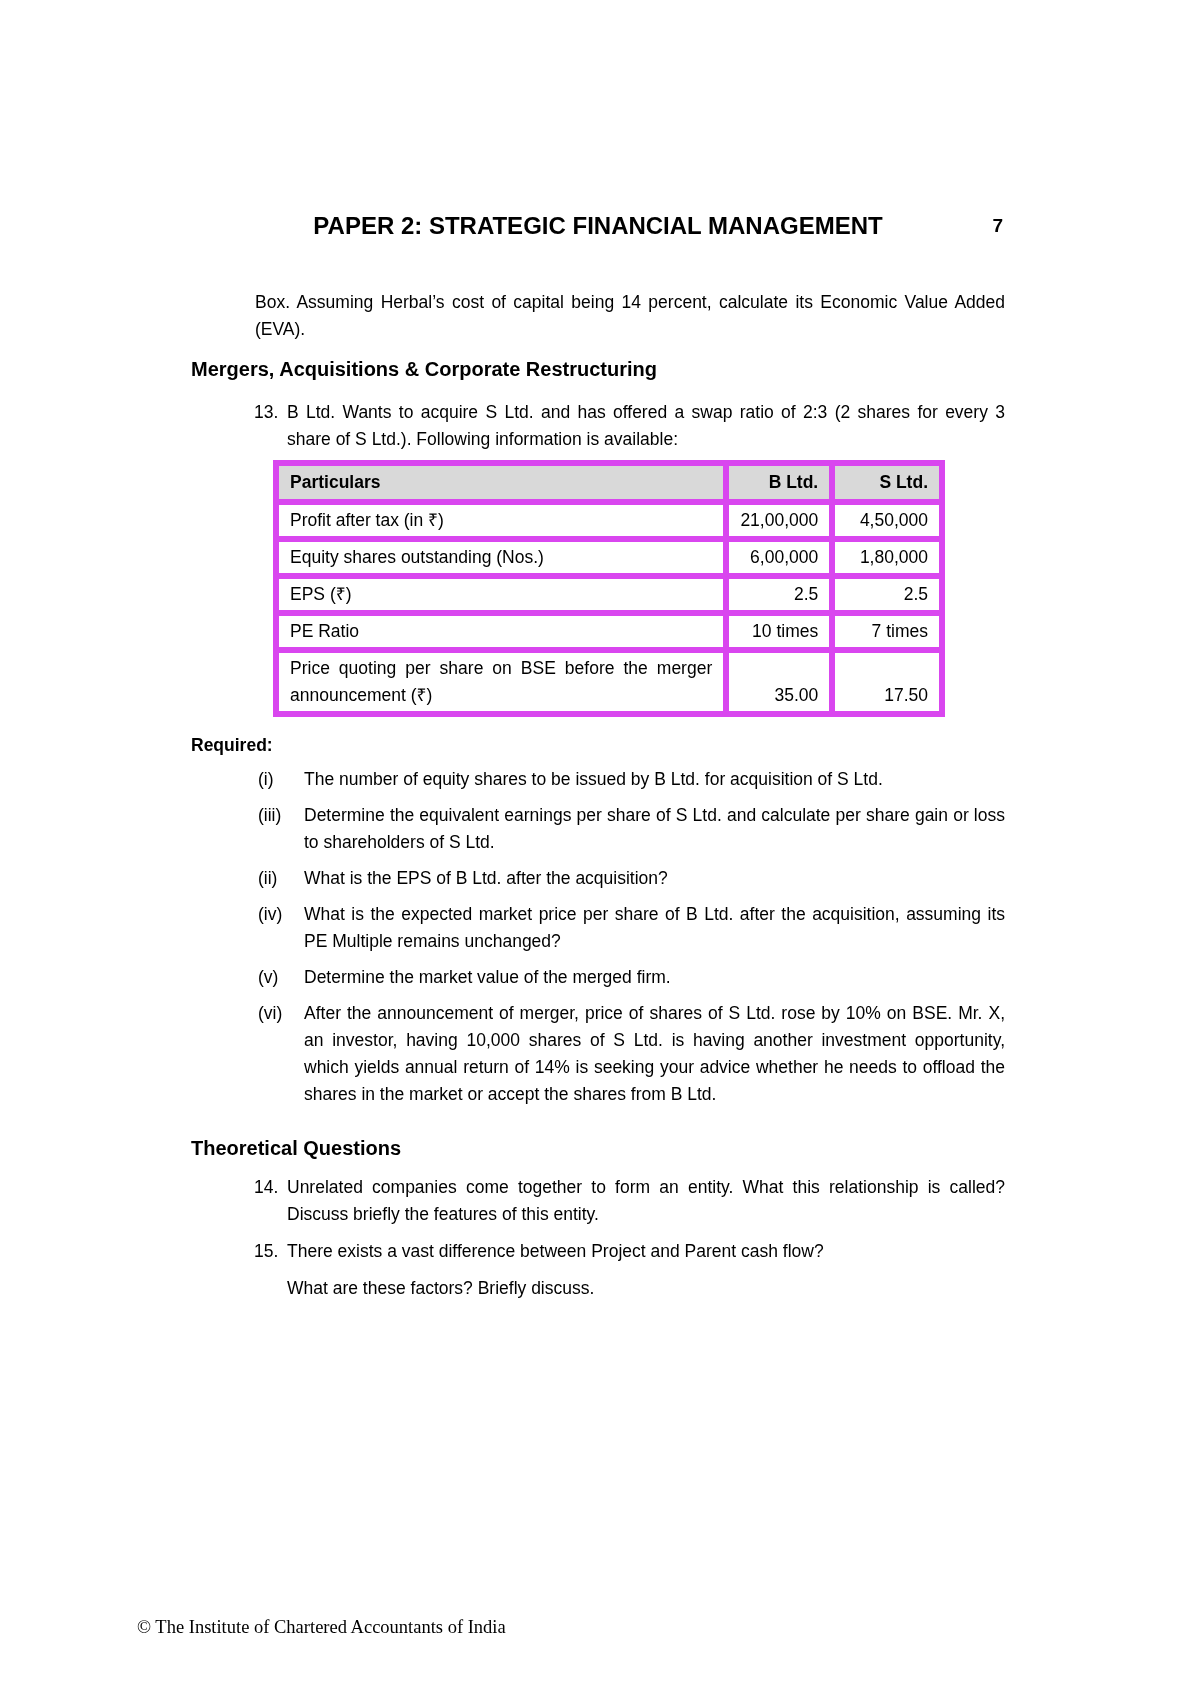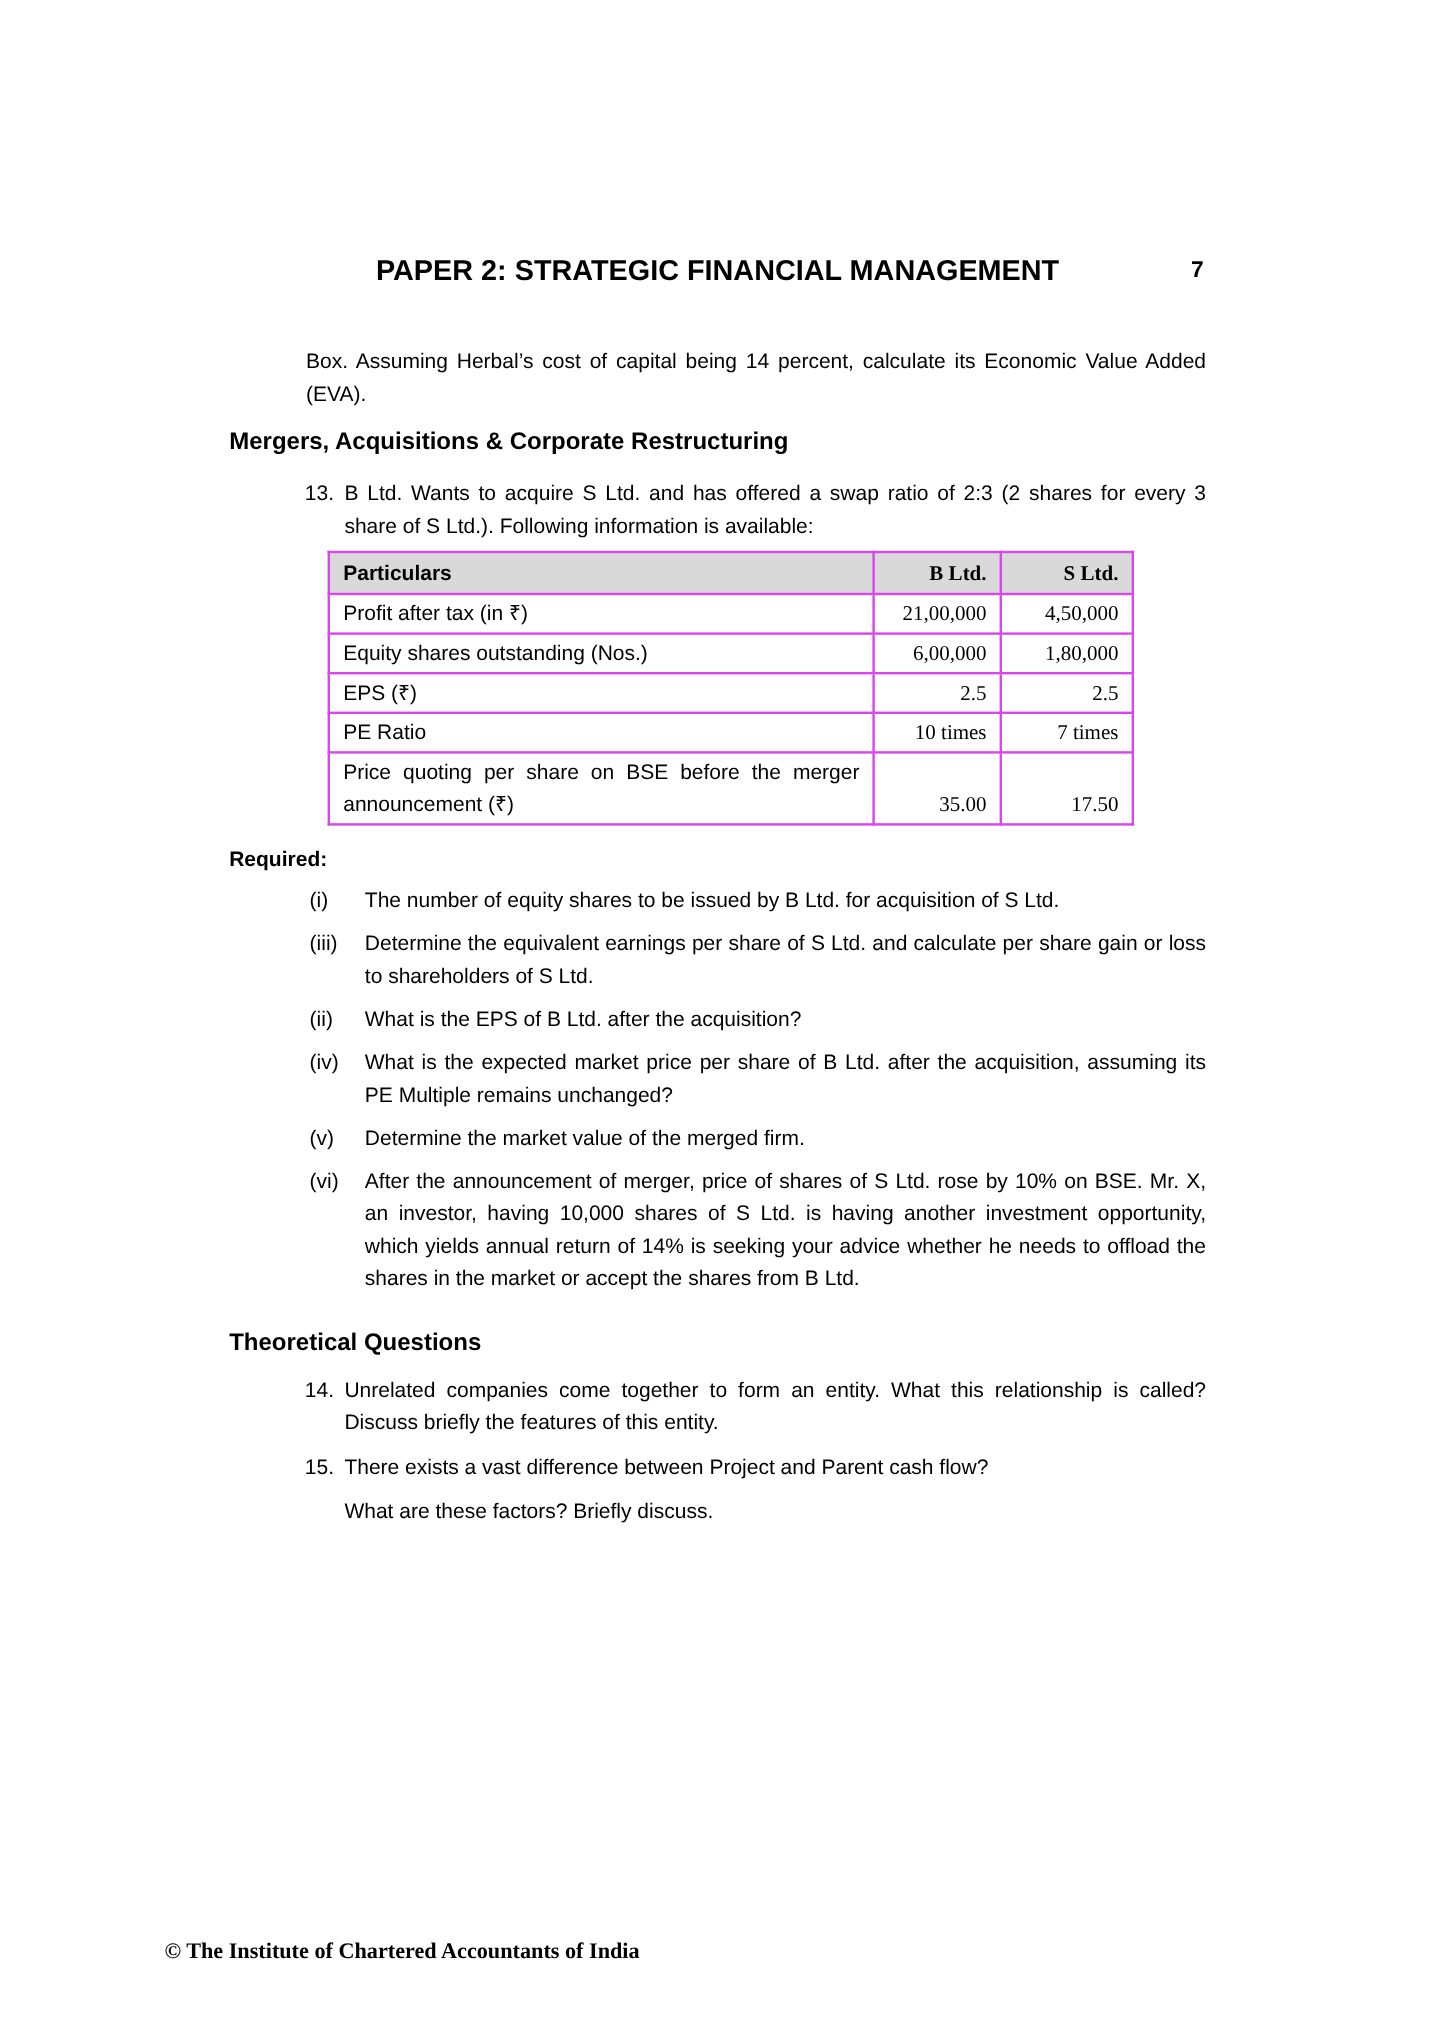--- a/index.html
+++ b/index.html
@@ -43,33 +43,33 @@
   .q13 { margin-bottom:7px; }
 
   
   .fin-table {
     border-collapse:collapse;
     margin-left:82px;      
     width:672px;           
     margin-bottom:15px;
   }
   .fin-table th, .fin-table td {
-    border:2px solid #d946ef;
+    border:6px solid #d946ef;
     font-size:17.5px;
     line-height:27px;
     padding:2px 11px;
     vertical-align:top;
   }
   .fin-table th {
     background:#d9d9d9;
     font-weight:bold;
     text-align:left;
     padding-top:3px; padding-bottom:3px;
   }
-  .fin-table th.num, .fin-table td.num { text-align:right;font-family:Liberation Serif, serif; }
+  .fin-table th.num, .fin-table td.num { text-align:right; }
   .fin-table col.c1 { width:456px; }
   .fin-table col.c2 { width:106px; }
   .fin-table col.c3 { width:110px; }
   .fin-table td.justify { text-align:justify; }
   .fin-table tr.last td { vertical-align:bottom; }
 
   
   .required-label { font-weight:bold; margin-bottom:7px; }
   .req-item { display:flex; margin-bottom:9px; }
   .req-item .req-label { width:46px; margin-left:67px; flex:none; }  
@@ -77,21 +77,21 @@
   .req-last { margin-bottom:27px; }
 
   .theory-heading { margin-bottom:12px; }
   .q15-extra { margin-left:96px; text-align:left; margin-top:10px; }
 
   
   .footer {
     position:absolute;
     left:137px; top:1615px;
     font-family:"Liberation Serif", serif;
-    font-weight:bold;
+    font-weight:normal;
     font-size:18.5px;
     line-height:24px;
   }
 </style>
 </head>
 <body>
 
 <div class="page">
   <div class="doc">
 

